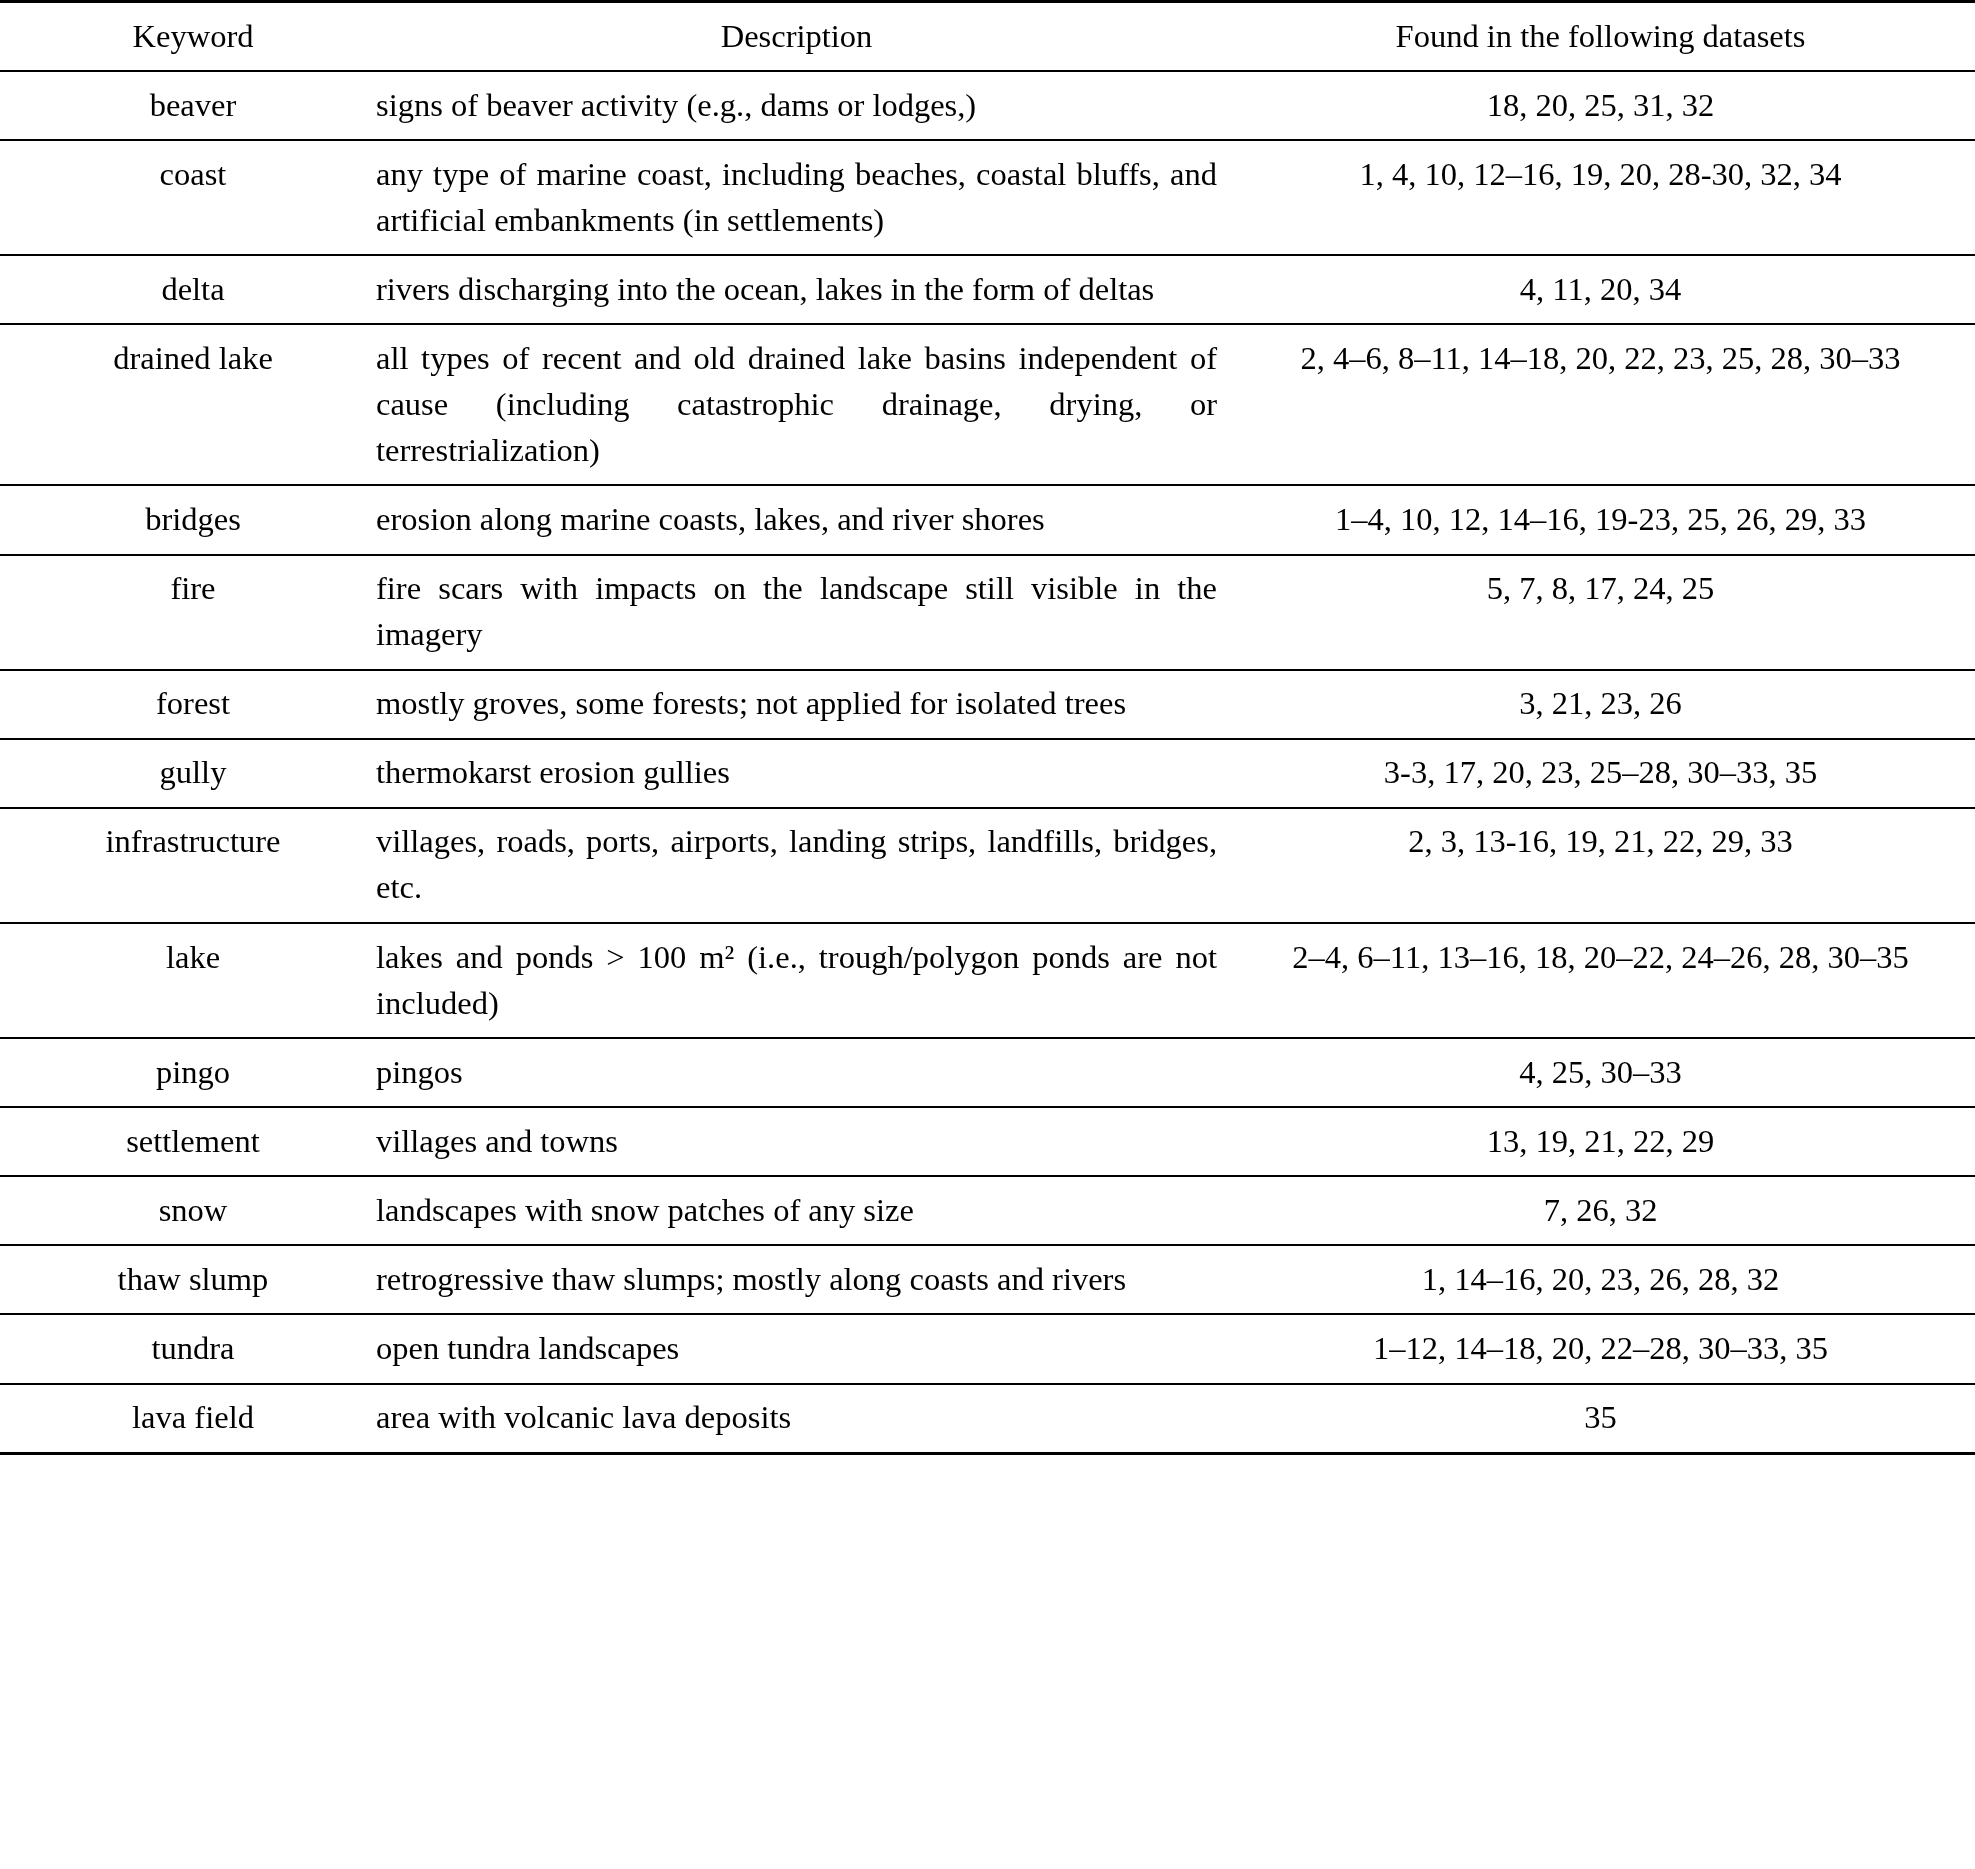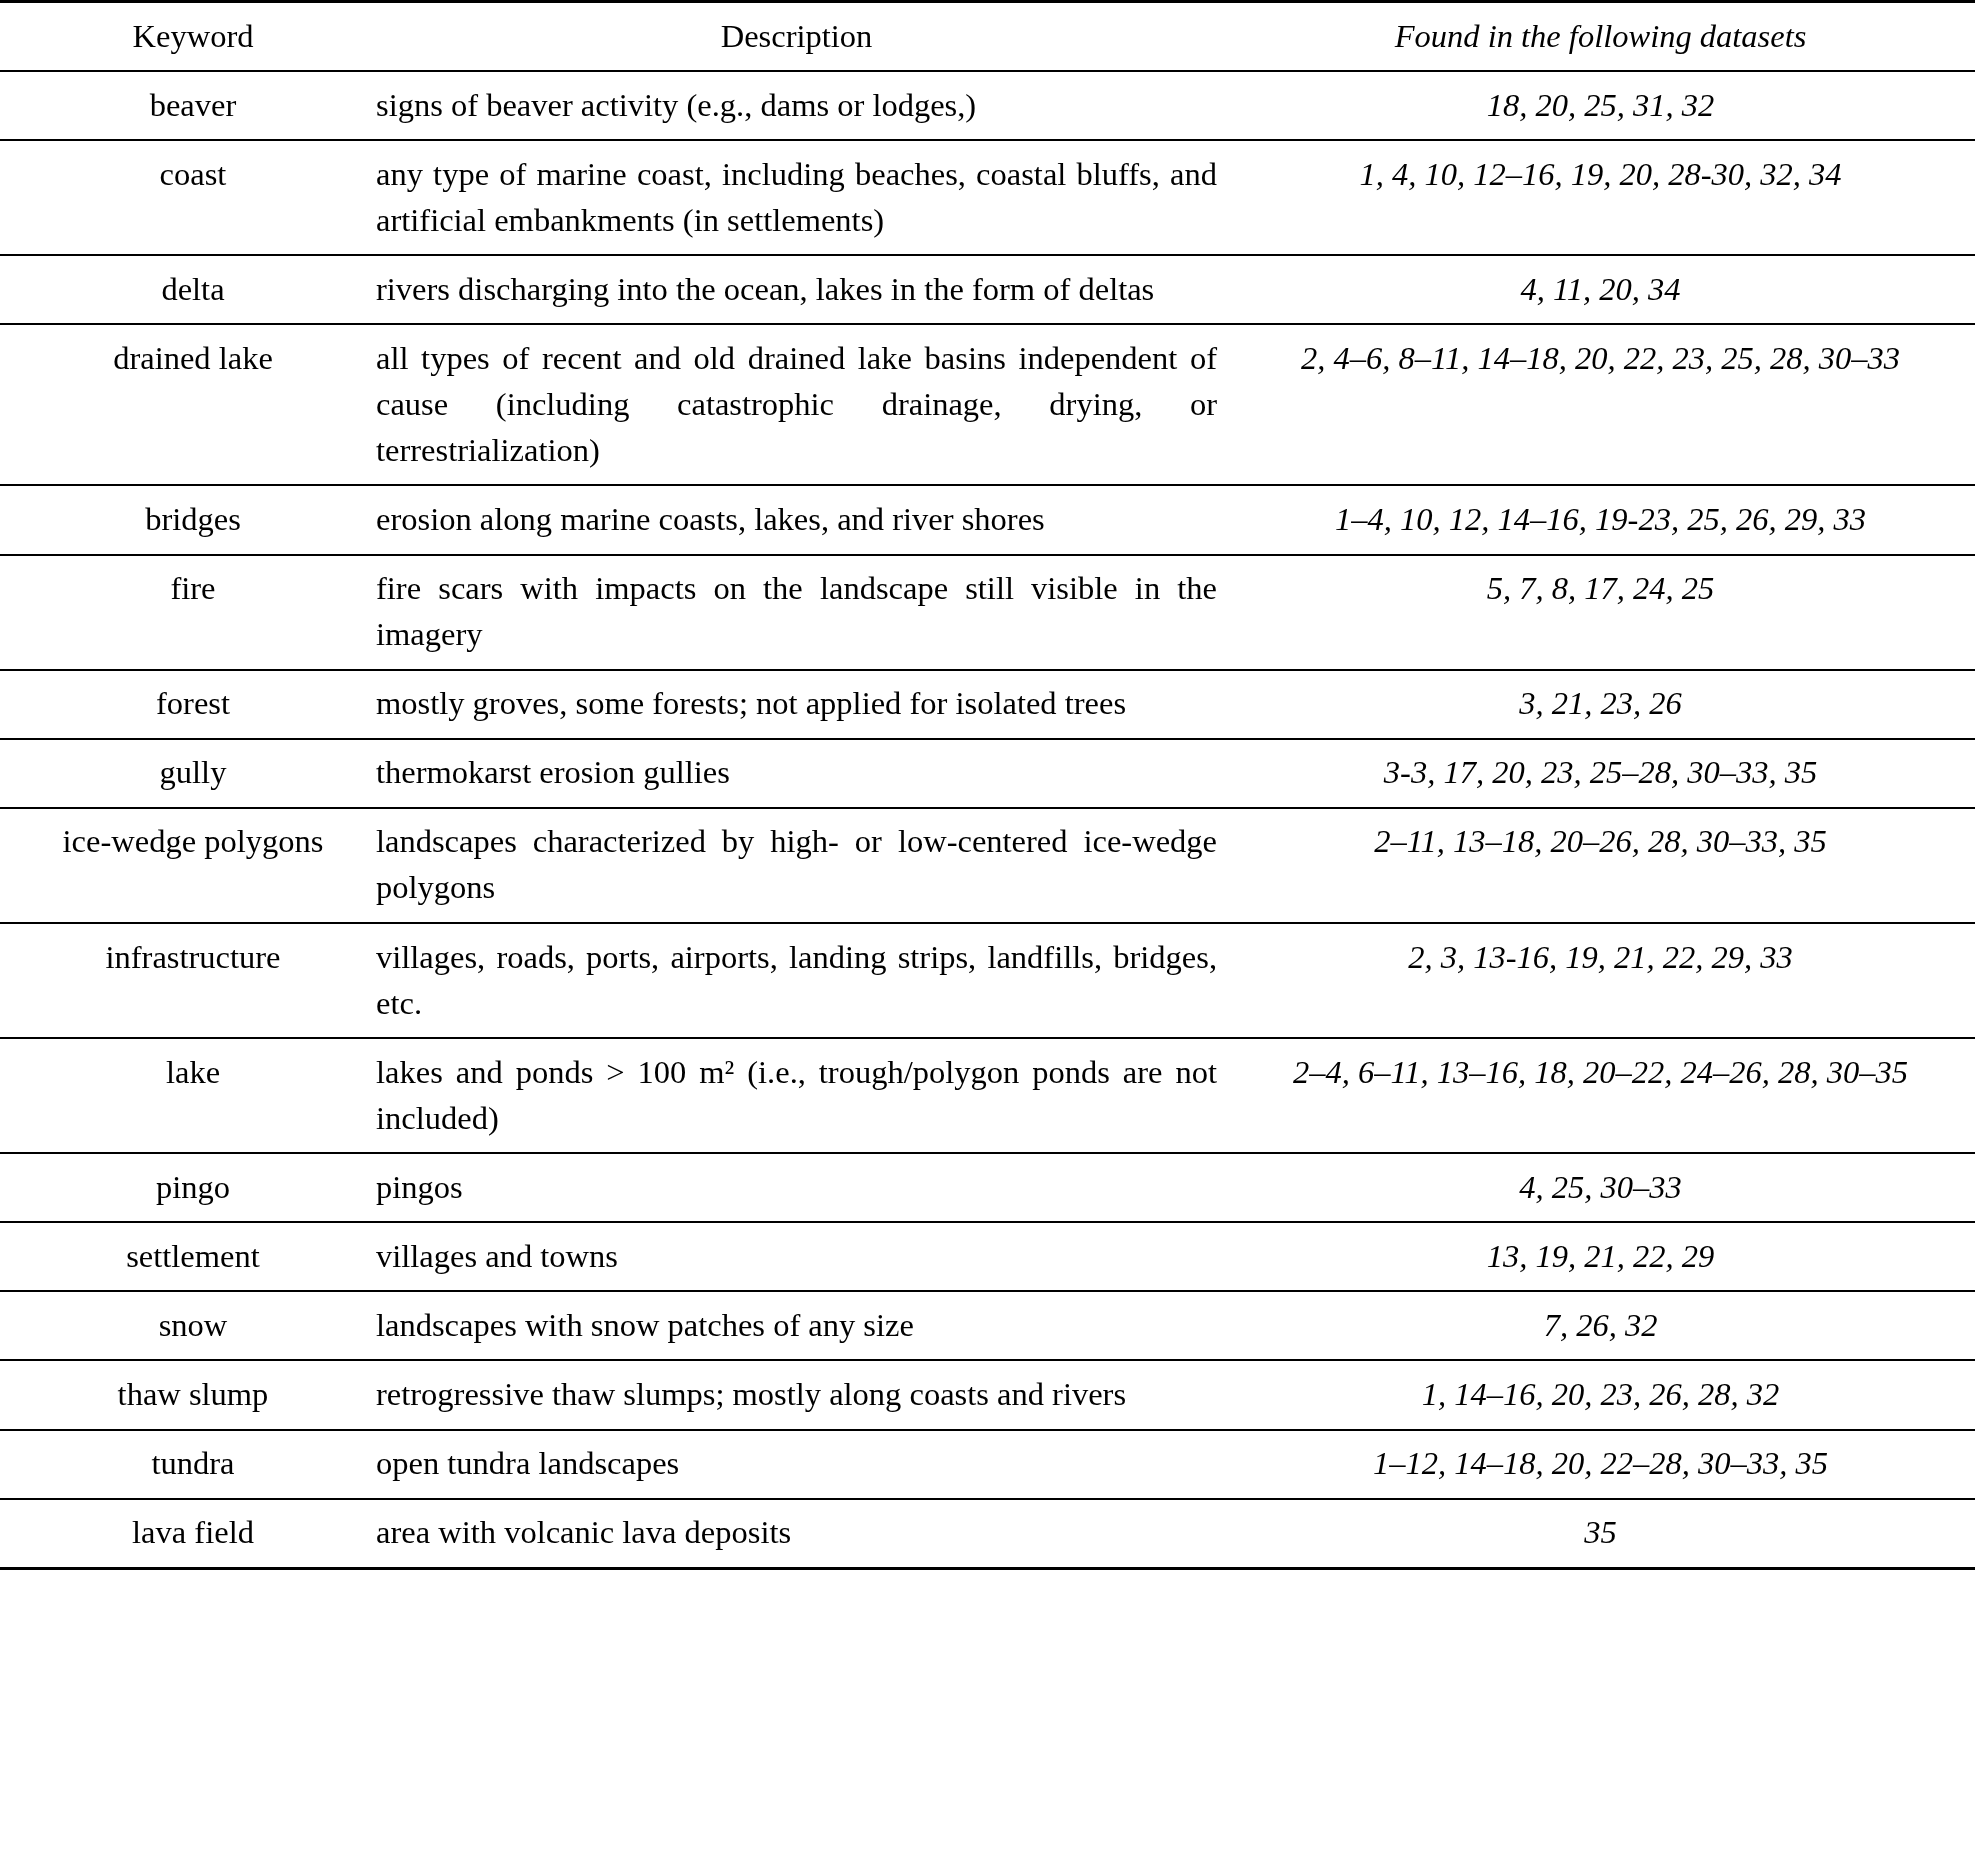--- a/index.html
+++ b/index.html
@@ -26,21 +26,21 @@
   col.c3 { width: 759px; }
   th, td {
     vertical-align: top;
     padding: 9.6px 0 11.5px 0;
     border-bottom: 2.9px solid #000;
     font-weight: normal;
     text-align: center;
   }
   th.kw, td.kw { padding-left: 29px; padding-right: 19px; }
   td.desc { text-align: justify; }
-  th.ds, td.ds { padding-left: 31px; padding-right: 23px; font-style: italic; }
+  th.ds, td.ds { padding-left: 31px; padding-right: 23px; }
 </style>
 </head>
 <body>
 
 <table class="kw-table">
   <colgroup>
     <col class="c1">
       <col class="c2">
       <col class="c3">
   </colgroup>
@@ -86,25 +86,20 @@
       <td class="kw">forest</td>
       <td class="desc">mostly groves, some forests; not applied for isolated trees</td>
       <td class="ds">3, 21, 23, 26</td>
     </tr>
     <tr>
       <td class="kw">gully</td>
       <td class="desc">thermokarst erosion gullies</td>
       <td class="ds">3-3, 17, 20, 23, 25–28, 30–33, 35</td>
     </tr>
     <tr>
-      <td class="kw">ice-wedge polygons</td>
-      <td class="desc">landscapes characterized by high- or low-centered ice-wedge polygons</td>
-      <td class="ds">2–11, 13–18, 20–26, 28, 30–33, 35</td>
-    </tr>
-    <tr>
       <td class="kw">infrastructure</td>
       <td class="desc">villages, roads, ports, airports, landing strips, landfills, bridges, etc.</td>
       <td class="ds">2, 3, 13-16, 19, 21, 22, 29, 33</td>
     </tr>
     <tr>
       <td class="kw">lake</td>
       <td class="desc">lakes and ponds &gt; 100 m² (i.e., trough/polygon ponds are not included)</td>
       <td class="ds">2–4, 6–11, 13–16, 18, 20–22, 24–26, 28, 30–35</td>
     </tr>
     <tr>

